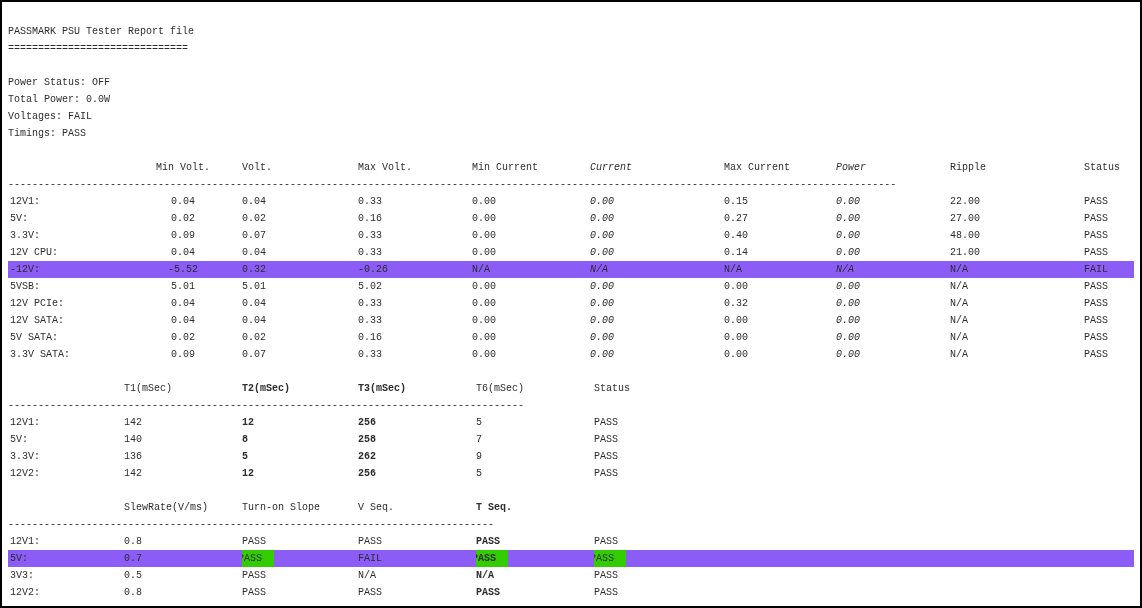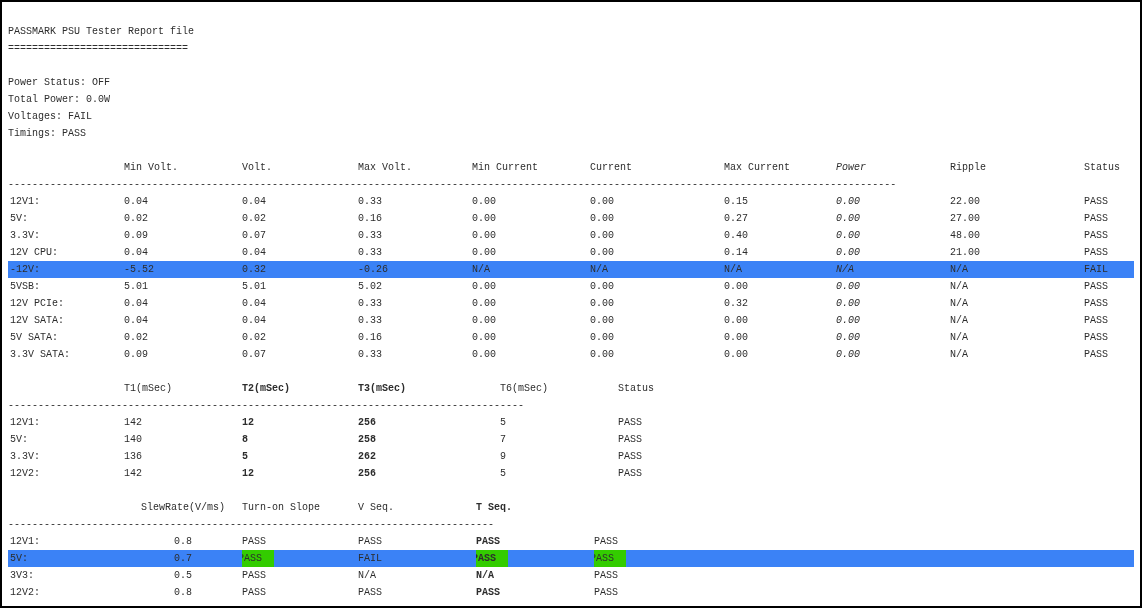--- a/index.html
+++ b/index.html
@@ -22,45 +22,45 @@
   }
   .row {
     display: flex;
     height: 17px;
   }
   .cell {
     flex: 0 0 auto;
     overflow: hidden;
   }
   .c-label   { width: 114px; padding-left: 2px; }
-  .c-minv    { width: 118px; }
+  .c-minv    { width: 118px; text-align: center; }
   .c-volt    { width: 116px; }
   .c-maxv    { width: 114px; }
   .c-minc    { width: 118px; }
-  .c-curr    { width: 134px; }
+  .c-curr    { width: 134px; font-style: italic; }
   .c-maxc    { width: 112px; font-family: Liberation Mono, monospace; }
   .c-power   { width: 114px; font-style: italic; }
   .c-ripple  { width: 134px; }
   .c-status  { width: 50px; text-align: left; }
 
   .d-label   { width: 114px; padding-left: 2px; }
   .d-t1      { width: 118px; }
   .d-t2      { width: 116px; font-weight: bold; }
   .d-t3      { width: 118px; font-weight: bold; }
-  .d-t6      { width: 118px; margin-left: 24px; }
+  .d-t6      { width: 118px; }
   .d-status  { width: 100px; }
 
   .e-label   { width: 114px; padding-left: 2px; }
-  .e-slew    { width: 118px; text-align: center; }
+  .e-slew    { width: 118px; }
   .e-turn    { width: 116px; }
   .e-vseq    { width: 118px; }
   .e-tseq    { width: 118px; font-weight: bold; }
   .e-extra   { width: 80px; }
 
-  .hl-yellow { background: #3b82f6; }
+  .hl-yellow { background: #8b5cf6; }
   .hl-green  {
     background: #33cc00;
     display: inline-block;
     padding: 0 12px 0 0;
     margin-left: -4px;
   }
   .dash {
     height: 17px;
     overflow: hidden;
   }

